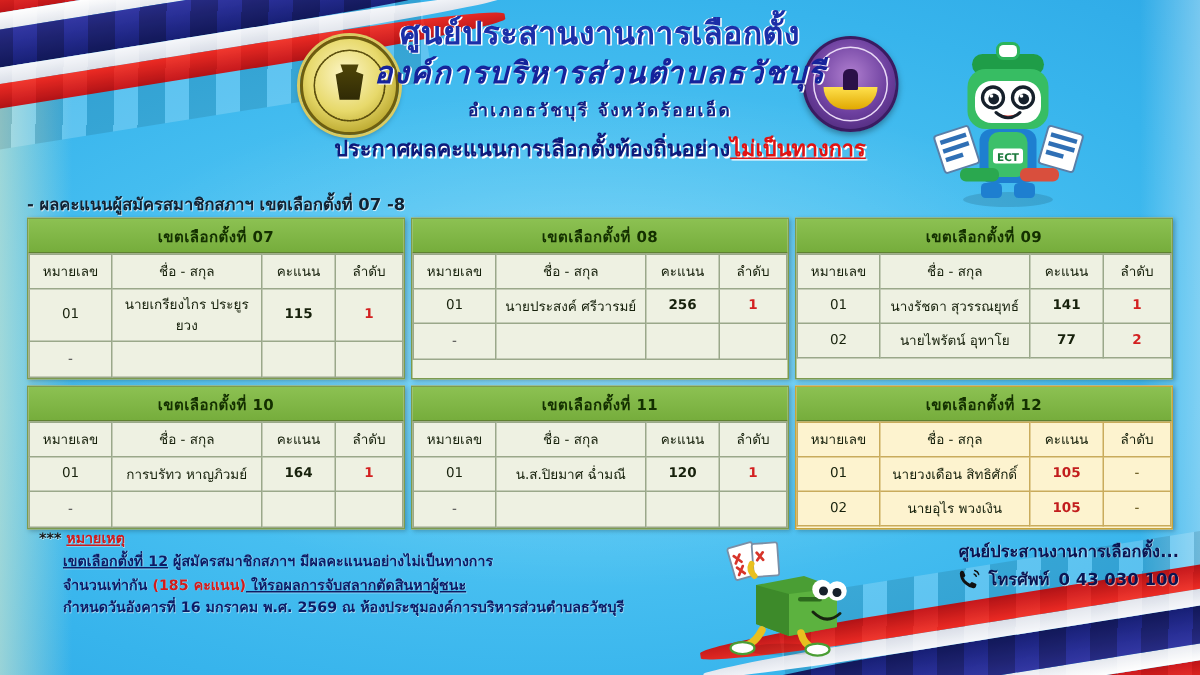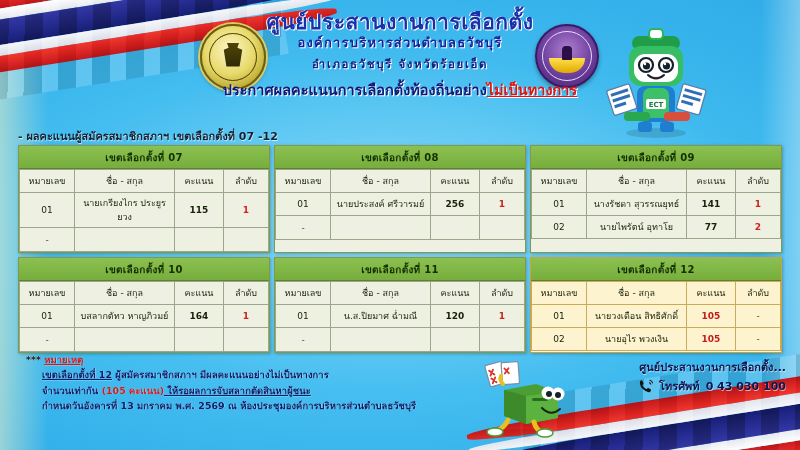--- a/index.html
+++ b/index.html
@@ -40,22 +40,22 @@
   .s-red2{top:67px;height:16px;background:linear-gradient(180deg,#ef2f27,#b81418);}
   .flag .wave{
     position:absolute;left:0;top:0;width:100%;height:100%;
     background:repeating-linear-gradient(100deg, rgba(255,255,255,.18) 0 16px, rgba(0,0,0,.10) 16px 34px);
     mix-blend-mode:overlay;}
 
   
   .header{position:absolute;left:0;top:10px;width:800px;text-align:center;}
   .h-line1{font-size:21px;font-weight:bold;color:#1b2fa8;letter-spacing:.5px;
     text-shadow:1px 1px 0 #fff,-1px 0 0 #fff;line-height:1.15;}
-  .h-line2{font-size:13px;font-weight:bold;color:#15239b;letter-spacing:1.2px;
-    text-shadow:1px 1px 0 #fff;line-height:1.3;margin-top:1px;}
+  .h-line2{font-size:20px;font-weight:bold;color:#15239b;letter-spacing:1.2px;
+    text-shadow:1px 1px 0 #fff;line-height:1.3;margin-top:1px;font-style:italic;}
   .h-line3{font-size:11.5px;font-weight:bold;color:#132082;letter-spacing:1.6px;
     text-shadow:1px 1px 0 #fff;margin-top:3px;}
   .h-line4{font-size:14.5px;font-weight:bold;color:#0e1a7a;margin-top:5px;
     text-shadow:1px 1px 0 #fff;}
   .h-line4 .warn{color:#e11212;text-decoration:underline;font-family:Liberation Serif, serif;}
 
   
   .seal{position:absolute;border-radius:50%;}
   .seal-left{left:200px;top:24px;width:62px;height:62px;
     background:radial-gradient(circle at 45% 38%, #fdf6c8 0%, #e7d96b 48%, #b9a62c 80%, #7e6d12 100%);
@@ -114,21 +114,21 @@
   .note .ln{display:block;padding-left:16px;white-space:nowrap;}
 
   
   .contact{position:absolute;right:14px;top:358px;text-align:right;
     font-size:11px;font-weight:bold;color:#0a1552;
     text-shadow:.5px .5px 0 rgba(255,255,255,.6);}
   .contact .row{display:flex;align-items:center;justify-content:flex-end;gap:6px;margin-top:1px;}
   .phone-ico{display:inline-block;width:15px;height:15px;}
 
   
-  .robot{position:absolute;right:84px;top:20px;width:120px;height:120px;}
+  .robot{position:absolute;right:68px;top:20px;width:120px;height:120px;}
   .ballotbox{position:absolute;left:470px;top:360px;width:96px;height:78px;}
 </style>
 </head>
 <body>
 
 <div id="stage">
   <div class="glow"></div>
   <div class="edge-l"></div>
   <div class="edge-r"></div>
 
@@ -202,21 +202,21 @@
         <rect x="86" y="76" width="18" height="3" fill="#2f6fb5"></rect>
         <rect x="86" y="82" width="12" height="3" fill="#2f6fb5"></rect>
       </g>
       <rect x="28" y="92" width="26" height="9" rx="4" fill="#2aa84f"></rect>
       <rect x="68" y="92" width="26" height="9" rx="4" fill="#d94f3d"></rect>
       <rect x="42" y="102" width="14" height="10" rx="3" fill="#1e7fd0"></rect>
       <rect x="64" y="102" width="14" height="10" rx="3" fill="#1e7fd0"></rect>
     </svg>
   </div>
 
-  <div class="subtitle">- ผลคะแนนผู้สมัครสมาชิกสภาฯ  เขตเลือกตั้งที่ 07 -12</div>
+  <div class="subtitle">- ผลคะแนนผู้สมัครสมาชิกสภาฯ  เขตเลือกตั้งที่ 07 -8</div>
 
   <div class="grid">
 
     <div class="card">
       <div class="card-title">เขตเลือกตั้งที่  07</div>
       <table>
         <thead>
           <tr>
             <th class="c-no">หมายเลข</th>
             <th class="c-name">ชื่อ - สกุล</th>
@@ -304,21 +304,21 @@
           <tr>
             <th class="c-no">หมายเลข</th>
             <th class="c-name">ชื่อ - สกุล</th>
             <th class="c-score">คะแนน</th>
             <th class="c-rank">ลำดับ</th>
           </tr>
         </thead>
         <tbody>
           <tr>
             <td>01</td>
-            <td class="name">บสลากตัทว  หาญภิวมย์</td>
+            <td class="name">การบรัทว  หาญภิวมย์</td>
             <td class="score">164</td>
             <td class="rank">1</td>
           </tr>
           <tr>
             <td class="empty">-</td>
             <td class="name"></td>
             <td class="score"></td>
             <td class="rank"></td>
           </tr>
         </tbody>
@@ -385,23 +385,23 @@
 
   <div class="note">
     <div>
       <span class="stars">***</span>
       <span class="note-label">หมายเหตุ</span>
     </div>
     <span class="ln">
       <span class="u">เขตเลือกตั้งที่ 12</span><span> ผู้สมัครสมาชิกสภาฯ มีผลคะแนนอย่างไม่เป็นทางการ</span>
     </span>
     <span class="ln">
-      <span>จำนวนเท่ากัน </span><span class="red">(105  คะแนน)</span><span class="u"> ให้รอผลการจับสลากตัดสินหาผู้ชนะ</span>
+      <span>จำนวนเท่ากัน </span><span class="red">(185  คะแนน)</span><span class="u"> ให้รอผลการจับสลากตัดสินหาผู้ชนะ</span>
     </span>
-    <span class="ln">กำหนดวันอังคารที่  13 มกราคม พ.ศ. 2569   ณ  ห้องประชุมองค์การบริหารส่วนตำบลธวัชบุรี</span>
+    <span class="ln">กำหนดวันอังคารที่  16 มกราคม พ.ศ. 2569   ณ  ห้องประชุมองค์การบริหารส่วนตำบลธวัชบุรี</span>
   </div>
 
   <div class="ballotbox">
     <svg viewBox="0 0 96 78" width="96" height="78">
       <ellipse cx="52" cy="73" rx="24" ry="4" fill="rgba(0,0,0,.10)"></ellipse>
       <g transform="rotate(-16 30 16)">
         <rect x="18" y="2" width="17" height="22" rx="1.5" fill="#ffffff" stroke="#7a8fa6" stroke-width="1.2"></rect>
         <path d="M21 8 l4 5 M25 8 l-4 5" stroke="#d7342a" stroke-width="1.8" stroke-linecap="round"></path>
         <path d="M21 16 l4 5 M25 16 l-4 5" stroke="#d7342a" stroke-width="1.8" stroke-linecap="round"></path>
       </g>

